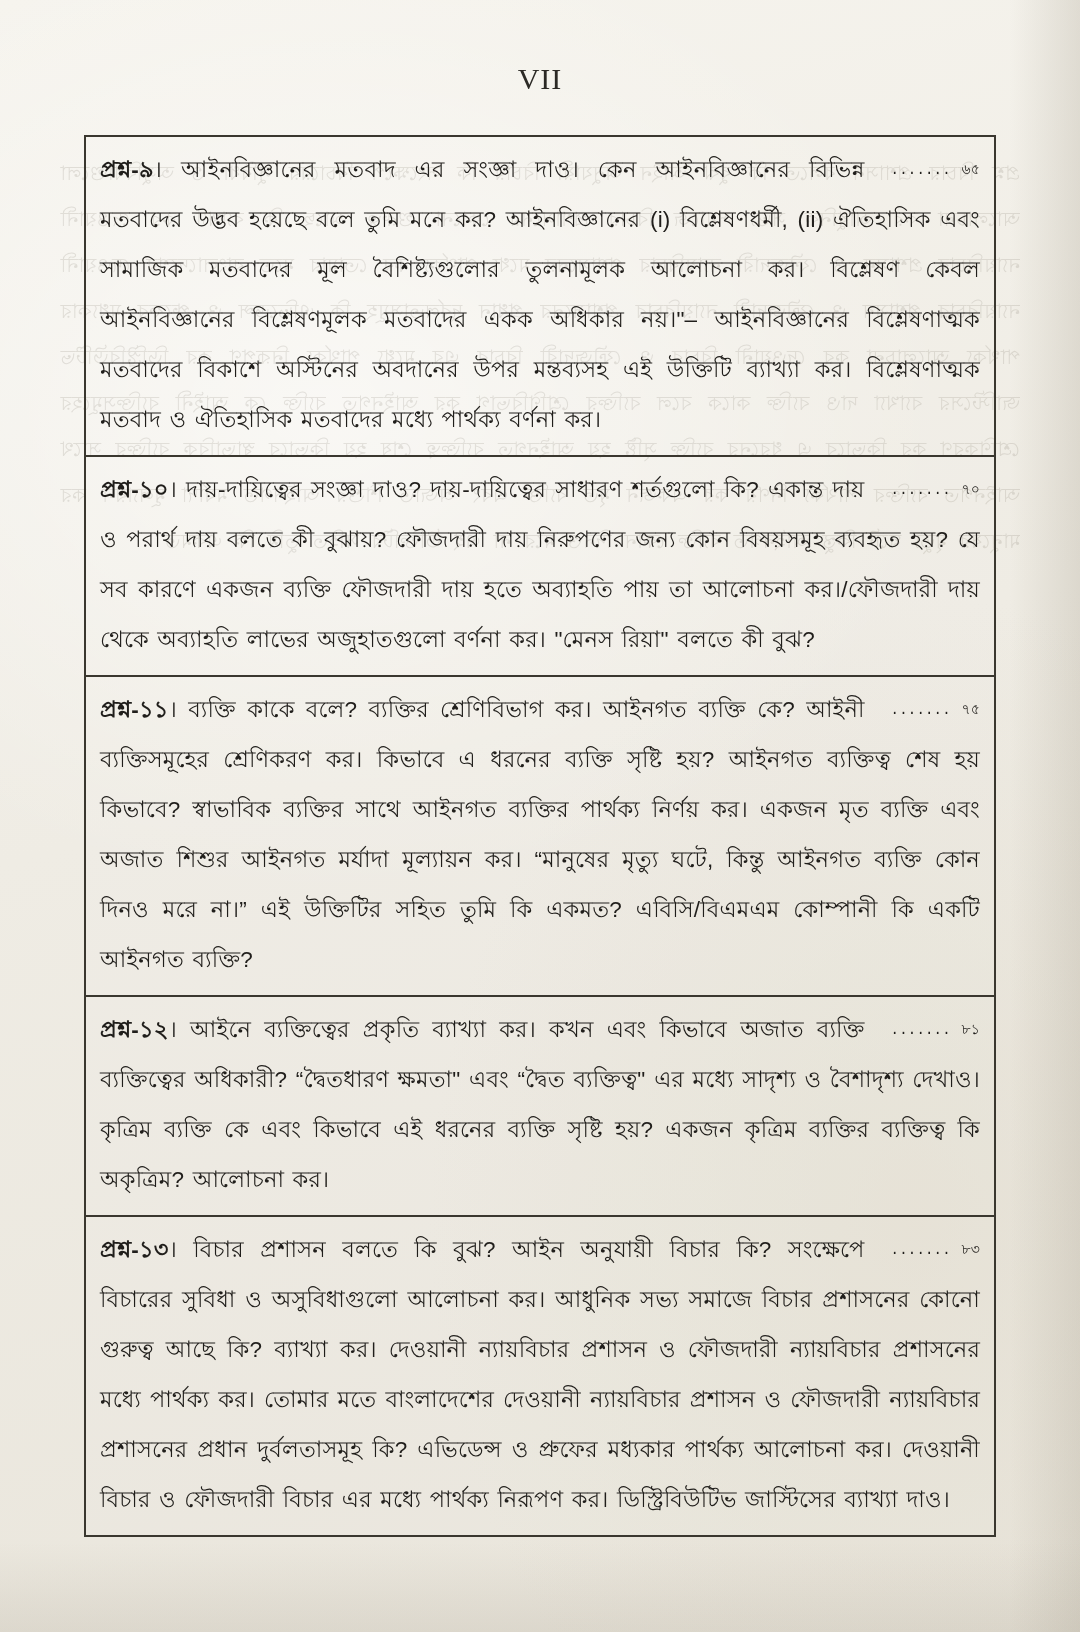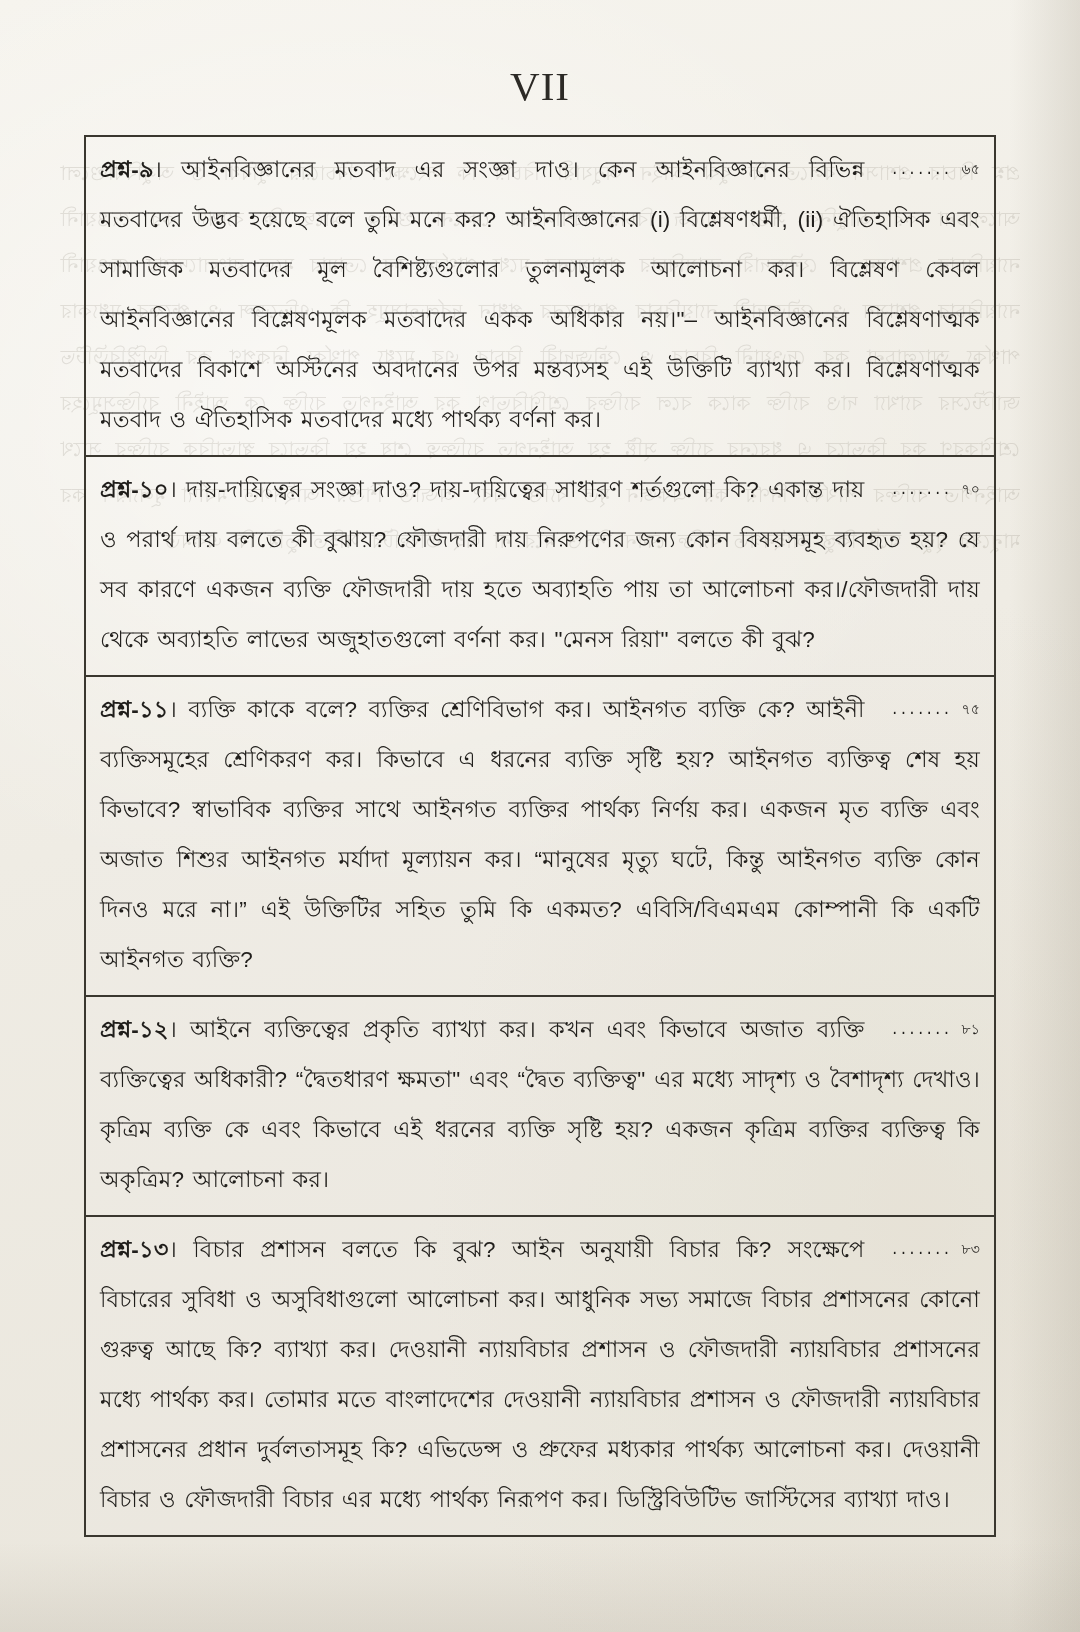--- a/index.html
+++ b/index.html
@@ -47,21 +47,21 @@
     text-align: justify;
   }
 
   .page-number-top {
     position: absolute;
     top: 62px;
     left: 0;
     width: 100%;
     text-align: center;
     font-family: "Liberation Serif", "DejaVu Serif", serif;
-    font-size: 41px;
+    font-size: 30px;
     letter-spacing: 1px;
     color: #2c2a26;
   }
 
   .question-box {
     position: absolute;
     left: 84px;
     top: 135px;
     width: 912px;
     border: 2px solid #3a372f;

